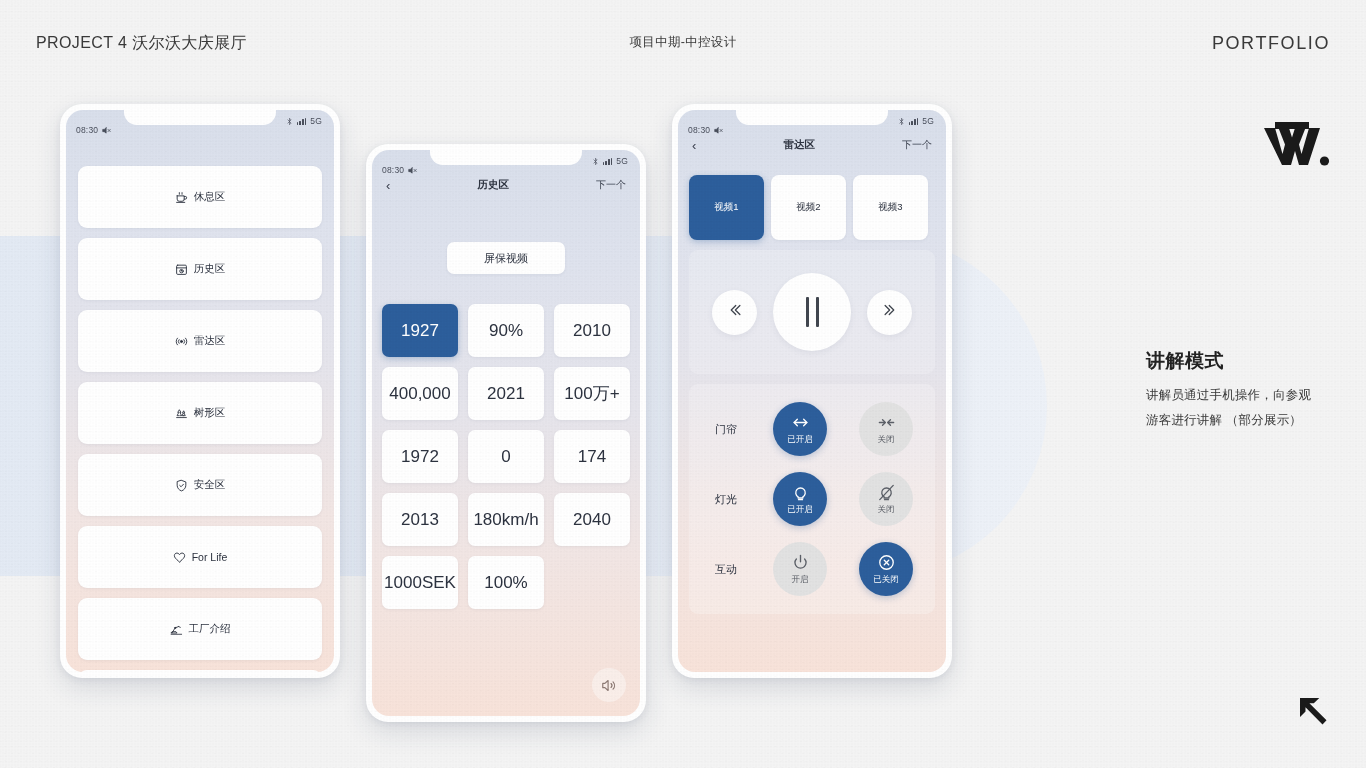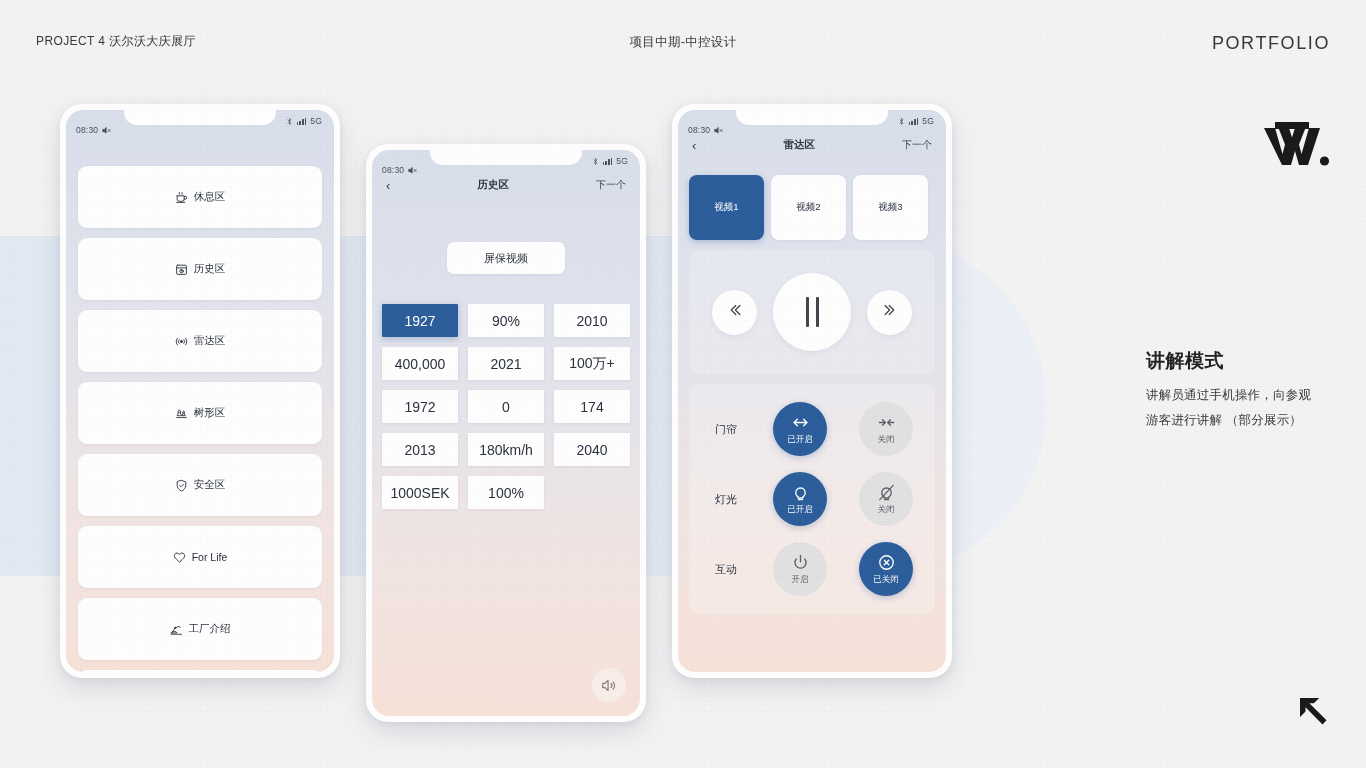--- a/index.html
+++ b/index.html
@@ -16,21 +16,21 @@
     background-image:
       repeating-linear-gradient(0deg, rgba(0,0,0,.012) 0 1px, transparent 1px 2px),
       repeating-linear-gradient(90deg, rgba(0,0,0,.012) 0 1px, transparent 1px 2px),
       radial-gradient(circle at 20% 30%, rgba(0,0,0,.018) 0 1px, transparent 1px),
       radial-gradient(circle at 70% 65%, rgba(0,0,0,.018) 0 1px, transparent 1px);
     background-size:3px 3px,3px 3px,5px 5px,7px 7px;
   }
 
   
   .hdr{position:absolute;top:33px;left:0;width:1366px;height:22px;}
-  .hdr-left{position:absolute;left:36px;top:0;font-size:12px;letter-spacing:.4px;color:#3a3a3a;white-space:nowrap;}
+  .hdr-left{position:absolute;left:36px;top:0;font-size:16px;letter-spacing:.4px;color:#3a3a3a;white-space:nowrap;}
   .hdr-mid{position:absolute;left:0;top:1px;width:1366px;text-align:center;font-size:12.5px;color:#3a3a3a;letter-spacing:.3px;}
   .hdr-right{position:absolute;right:36px;top:0;font-size:18px;letter-spacing:1.6px;color:#3a3a3a;}
 
   
   .band{
     position:absolute;left:-60px;top:236px;width:1107px;height:340px;
     background:linear-gradient(100deg,#e3eaf4 0%,#e6ecf5 55%,#eef2f8 100%);
     border-radius:0 170px 170px 0;
     z-index:1;
   }
@@ -98,23 +98,23 @@
   .scr-btn{
     margin:44px auto 0 auto;width:118px;height:32px;background:#fff;border-radius:7px;
     display:flex;align-items:center;justify-content:center;
     font-size:11px;color:#2d3340;box-shadow:0 1px 3px rgba(60,70,95,.07);
   }
   .num-grid{
     display:grid;grid-template-columns:repeat(3,1fr);gap:10px;
     padding:30px 10px 0 10px;
   }
   .num-cell{
-    height:33px;background:#fff;border-radius:1px;
+    height:53px;background:#fff;border-radius:7px;
     display:flex;align-items:center;justify-content:center;
-    font-size:14px;color:#2d3340;box-shadow:0 1px 3px rgba(60,70,95,.07);
+    font-size:17px;color:#2d3340;box-shadow:0 1px 3px rgba(60,70,95,.07);
   }
   .num-cell.active{background:#2d5f9c;color:#fff;box-shadow:0 2px 6px rgba(45,95,156,.3);}
   .num-cell.empty{background:transparent;box-shadow:none;}
   .speaker-fab{
     position:absolute;right:14px;bottom:14px;width:34px;height:34px;border-radius:50%;
     background:rgba(255,255,255,.40);
     display:flex;align-items:center;justify-content:center;
   }
 
   

